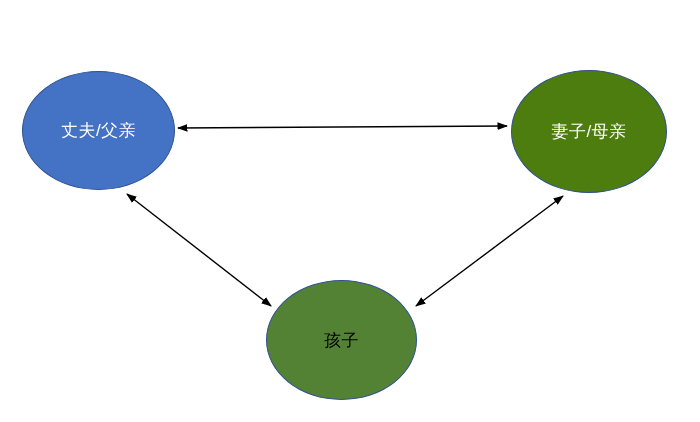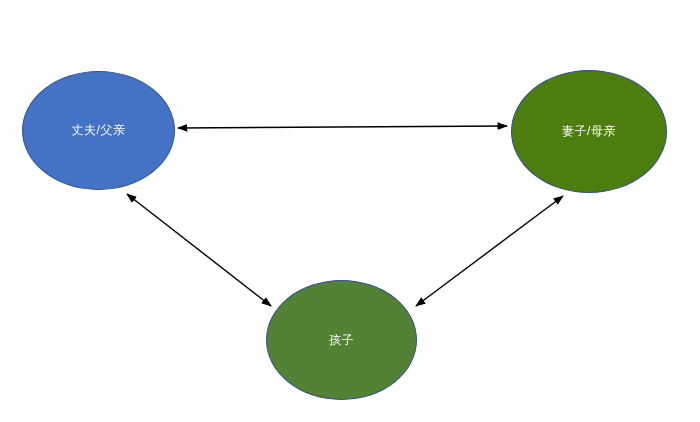--- a/index.html
+++ b/index.html
@@ -29,21 +29,21 @@
   .node {
     position: absolute;
     border-radius: 50%;
     border: 1.6px solid #2F528F;
     display: flex;
     align-items: center;
     justify-content: center;
     box-sizing: border-box;
   }
   .node-label {
-    font-size: 12px;
+    font-size: 17px;
     letter-spacing: 0.5px;
     white-space: nowrap;
     user-select: none;
   }
 </style>
 </head>
 <body>
 
 <div class="canvas">
 
@@ -62,17 +62,17 @@
   </svg>
 
   <div class="node" style="left: 22px; top: 71px; width: 153px; height: 119px; background: rgb(68, 114, 196); border-color: rgb(47, 82, 143); color: rgb(255, 255, 255);">
     <span class="node-label">丈夫/父亲</span>
   </div>
 
   <div class="node" style="left: 511px; top: 70px; width: 156px; height: 123px; background: #4d7c0f; border-color: rgb(47, 82, 143); color: rgb(255, 255, 255);">
     <span class="node-label">妻子/母亲</span>
   </div>
 
-  <div class="node" style="left: 266px; top: 280px; width: 151px; height: 120px; background: rgb(84, 130, 53); border-color: rgb(47, 82, 143); color: #ffffff;">
+  <div class="node" style="left: 266px; top: 280px; width: 151px; height: 120px; background: rgb(84, 130, 53); border-color: rgb(47, 82, 143); color: #000000;">
     <span class="node-label">孩子</span>
   </div>
 
 </div>
 
 </body></html>

